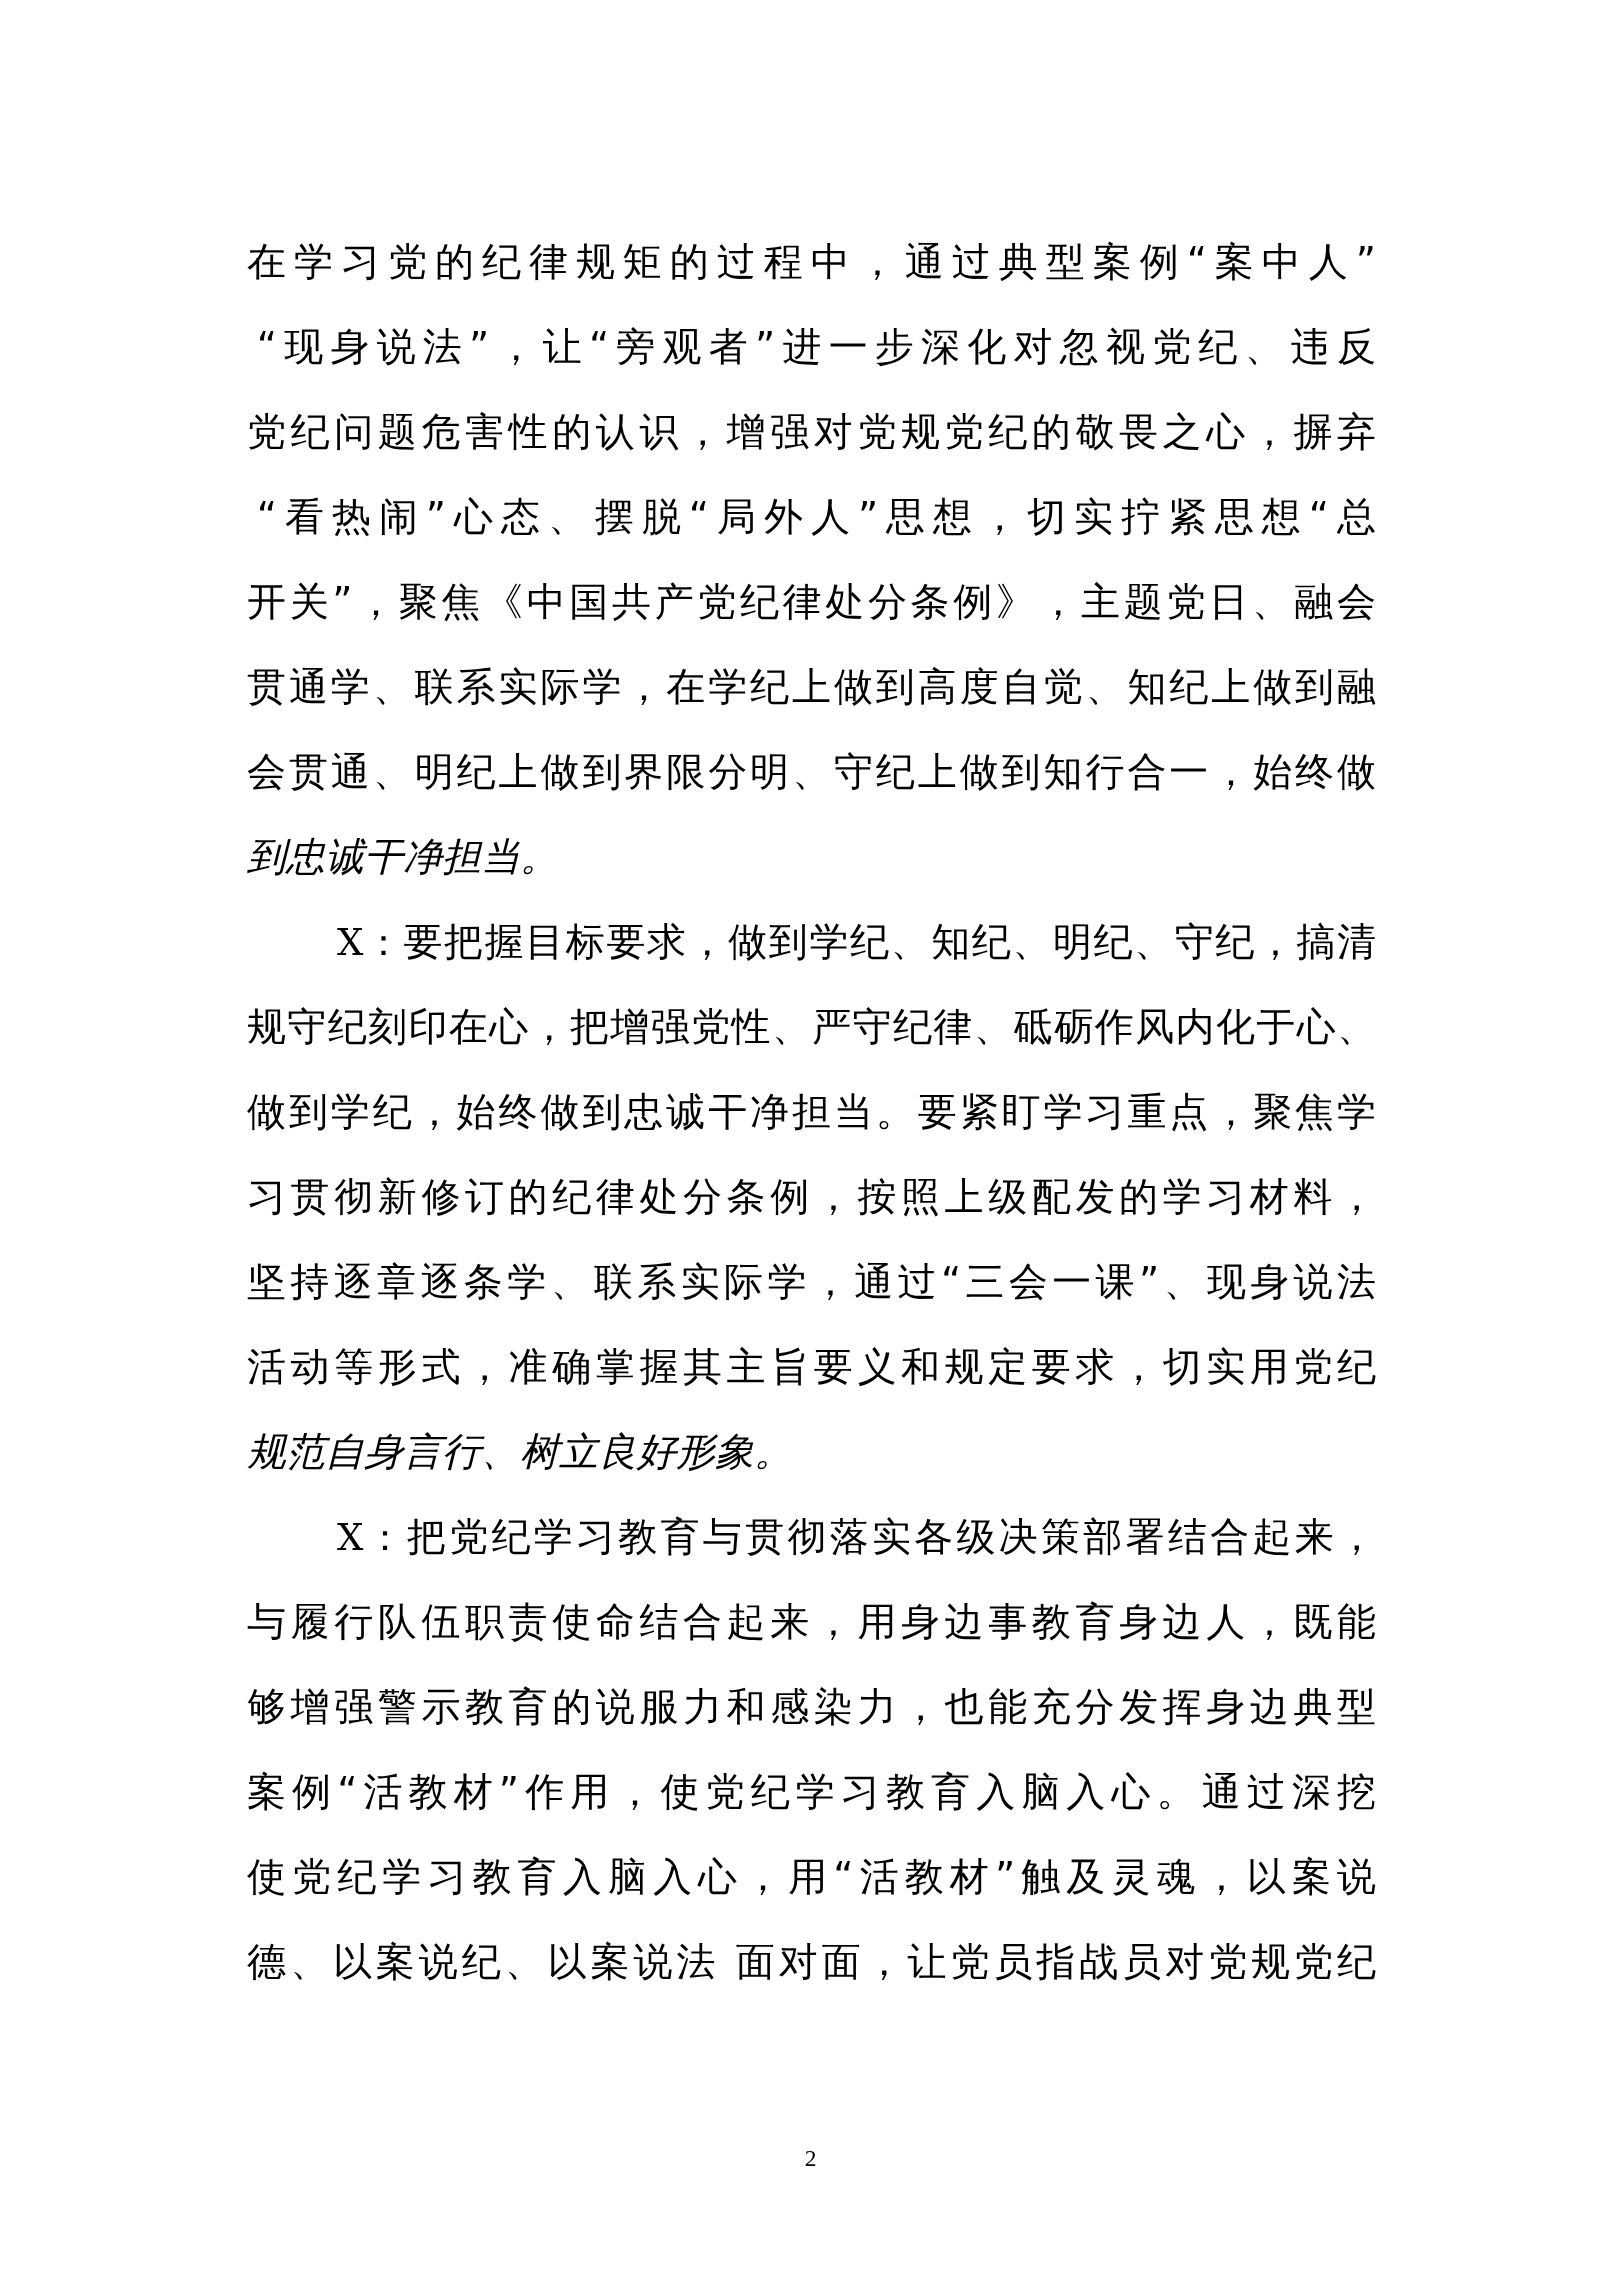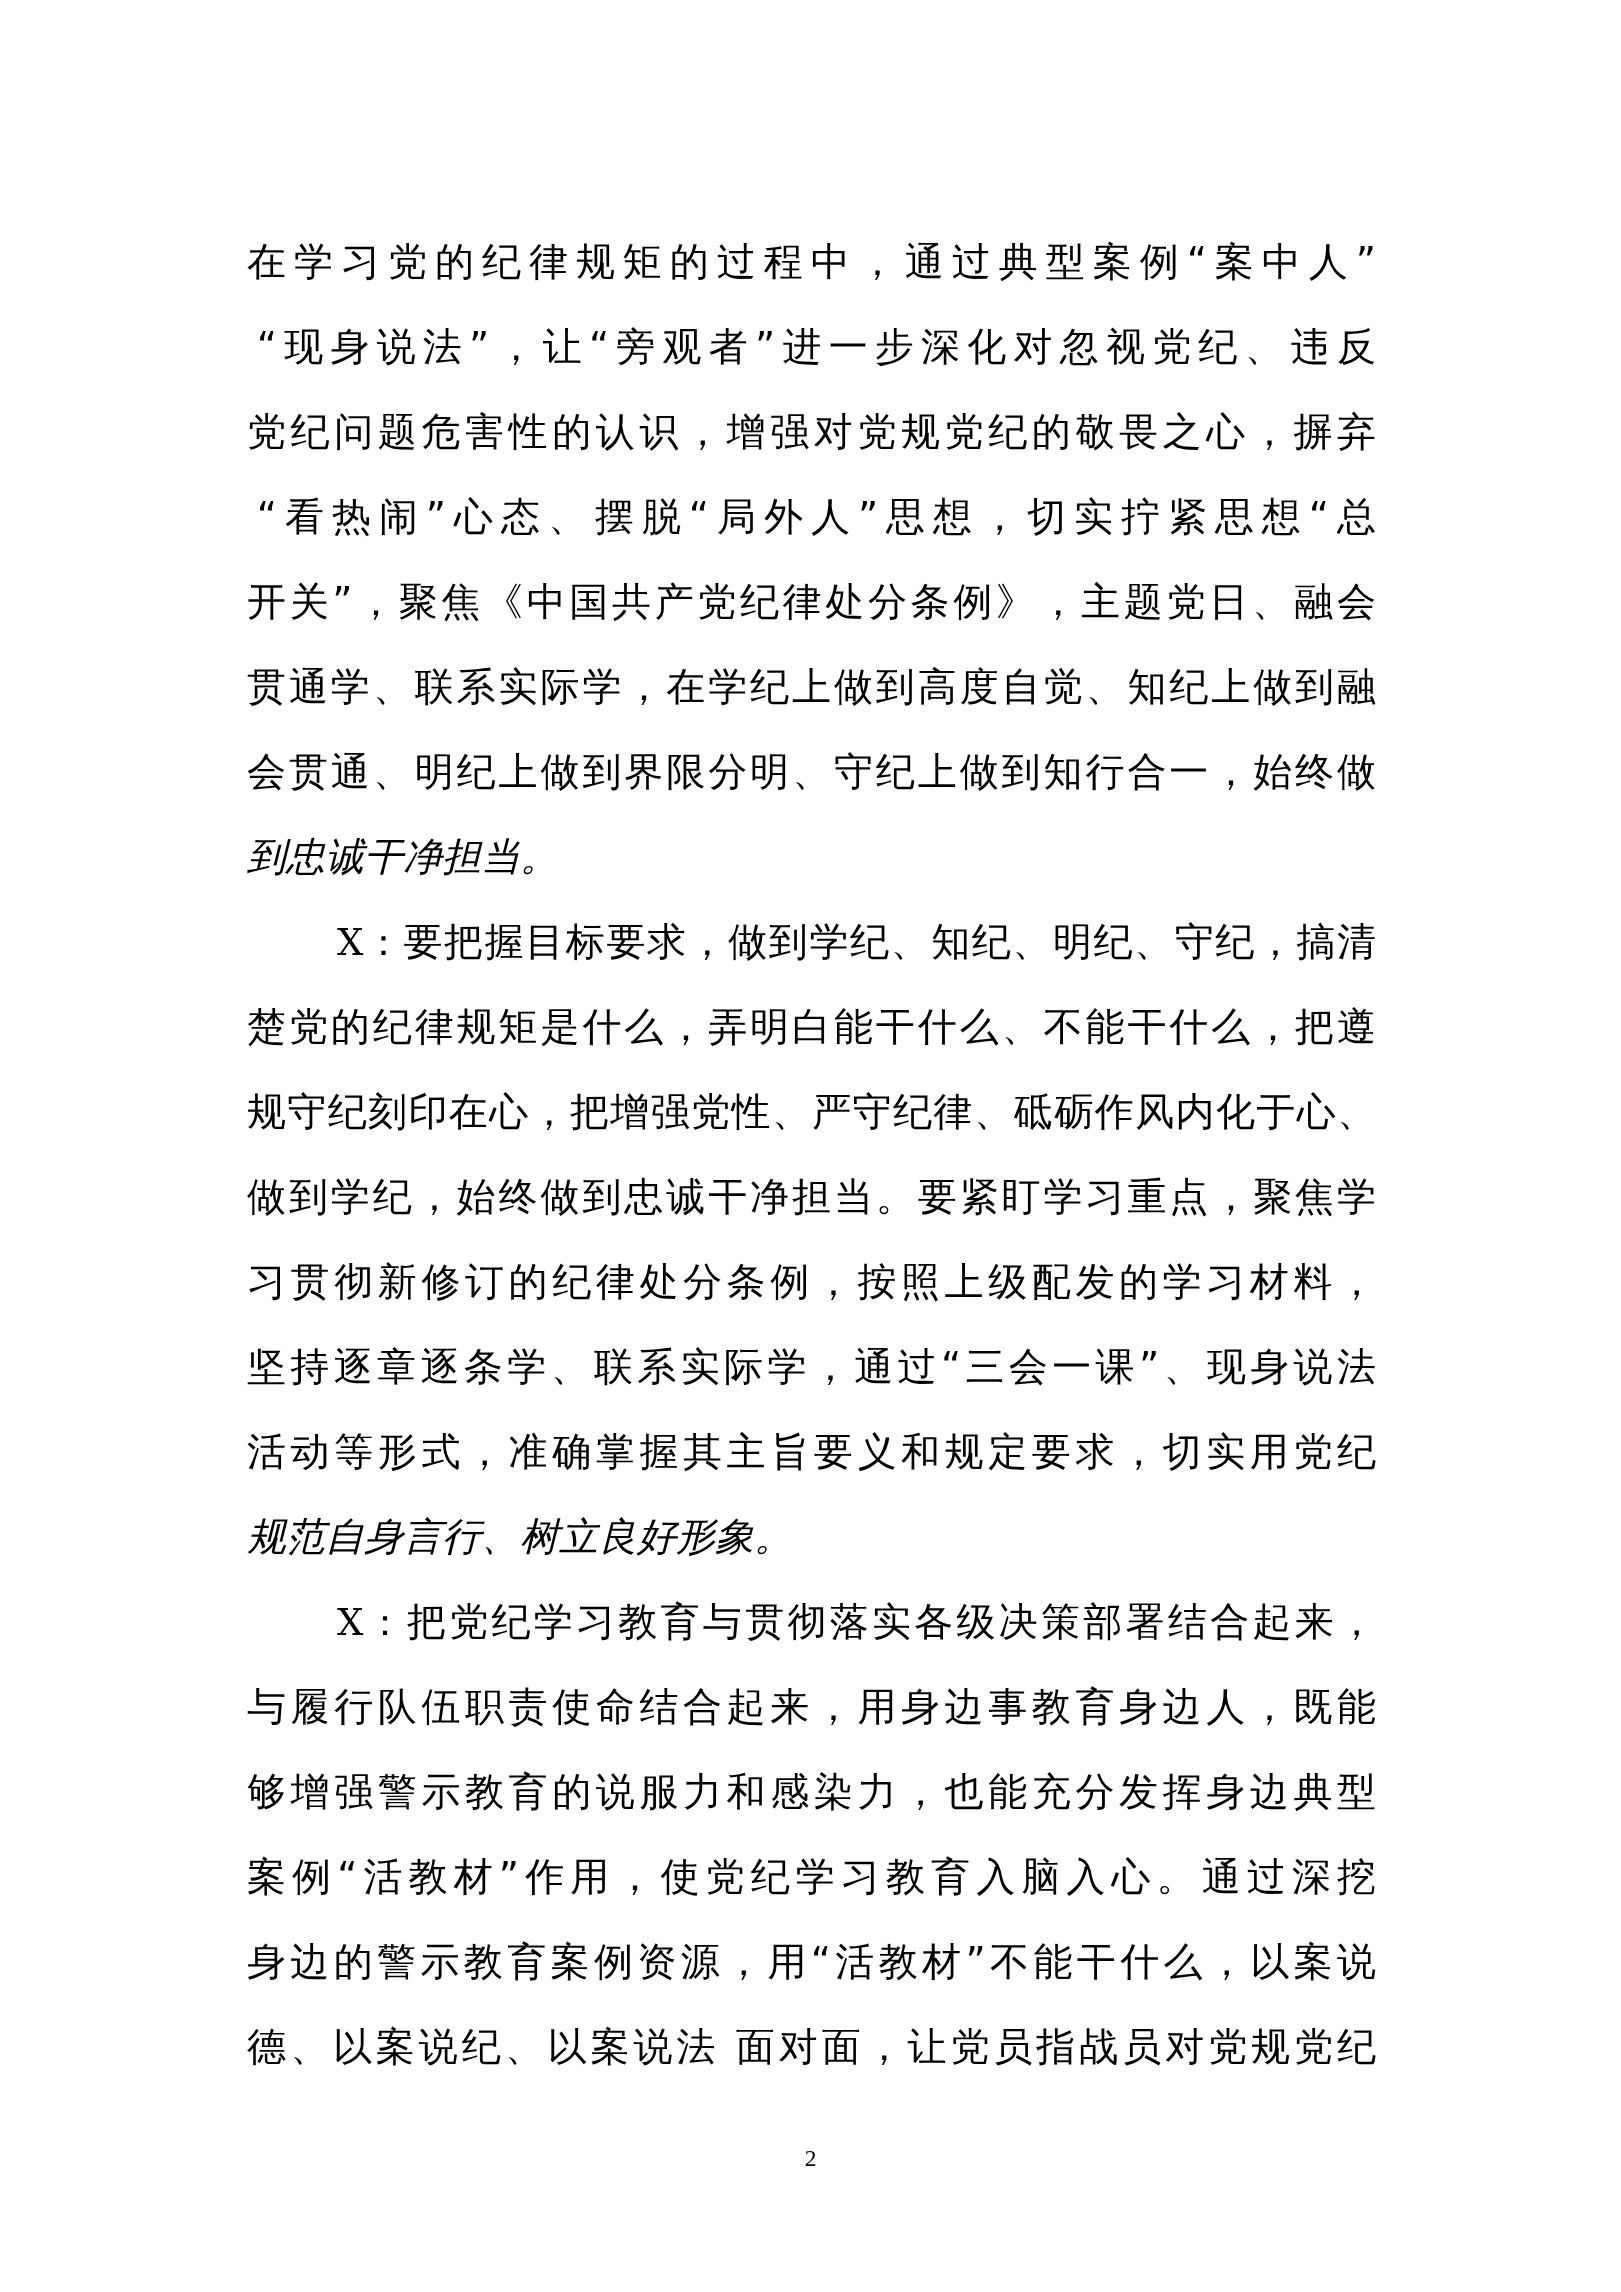--- a/index.html
+++ b/index.html
@@ -72,32 +72,31 @@
     <div class="line">在学习党的纪律规矩的过程中，通过典型案例“案中人”</div>
     <div class="line quote-indent">“现身说法”，让“旁观者”进一步深化对忽视党纪、违反</div>
     <div class="line">党纪问题危害性的认识，增强对党规党纪的敬畏之心，摒弃</div>
     <div class="line quote-indent">“看热闹”心态、摆脱“局外人”思想，切实拧紧思想“总</div>
     <div class="line">开关”，聚焦《中国共产党纪律处分条例》，主题党日、融会</div>
     <div class="line">贯通学、联系实际学，在学纪上做到高度自觉、知纪上做到融</div>
     <div class="line">会贯通、明纪上做到界限分明、守纪上做到知行合一，始终做</div>
     <div class="line last">到忠诚干净担当。</div>
 
     <div class="line indent"><span class="speaker">X：</span><span>要把握目标要求，做到学纪、知纪、明纪、守纪，搞清</span></div>
-    <div class="line">楚党的纪律规矩是什么，弄明白能干什么、不能干什么，把遵</div>
     <div class="line">规守纪刻印在心，把增强党性、严守纪律、砥砺作风内化于心、</div>
     <div class="line">做到学纪，始终做到忠诚干净担当。要紧盯学习重点，聚焦学</div>
     <div class="line">习贯彻新修订的纪律处分条例，按照上级配发的学习材料，</div>
     <div class="line">坚持逐章逐条学、联系实际学，通过“三会一课”、现身说法</div>
     <div class="line">活动等形式，准确掌握其主旨要义和规定要求，切实用党纪</div>
     <div class="line last">规范自身言行、树立良好形象。</div>
 
     <div class="line indent"><span class="speaker">X：</span><span>把党纪学习教育与贯彻落实各级决策部署结合起来，</span></div>
     <div class="line">与履行队伍职责使命结合起来，用身边事教育身边人，既能</div>
     <div class="line">够增强警示教育的说服力和感染力，也能充分发挥身边典型</div>
     <div class="line">案例“活教材”作用，使党纪学习教育入脑入心。通过深挖</div>
-    <div class="line">身边的警示教育案例资源，用“活教材”不能干什么，以案说</div>
+    <div class="line">使党纪学习教育入脑入心，用“活教材”触及灵魂，以案说</div>
     <div class="line">德、以案说纪、以案说法 面对面，让党员指战员对党规党纪</div>
 
   </div>
 
   <div class="page-number">2</div>
 </div>
 
 
 </body></html>

